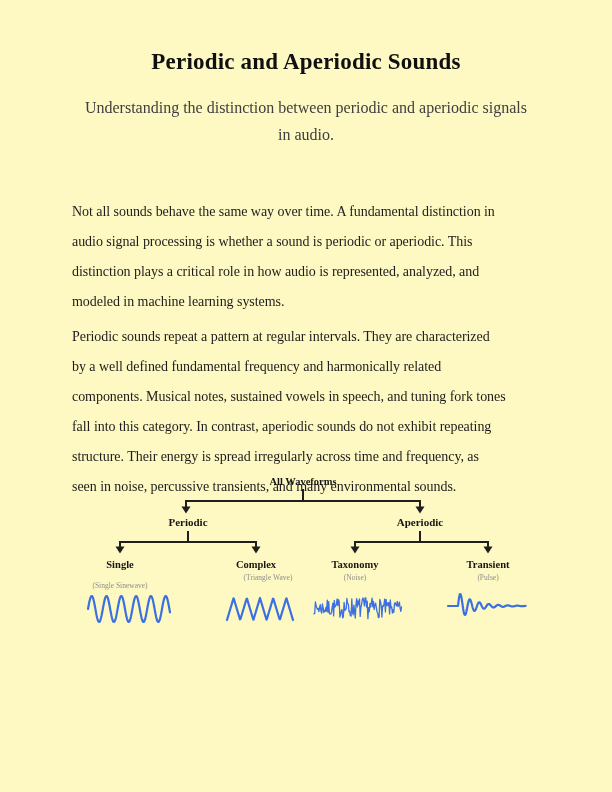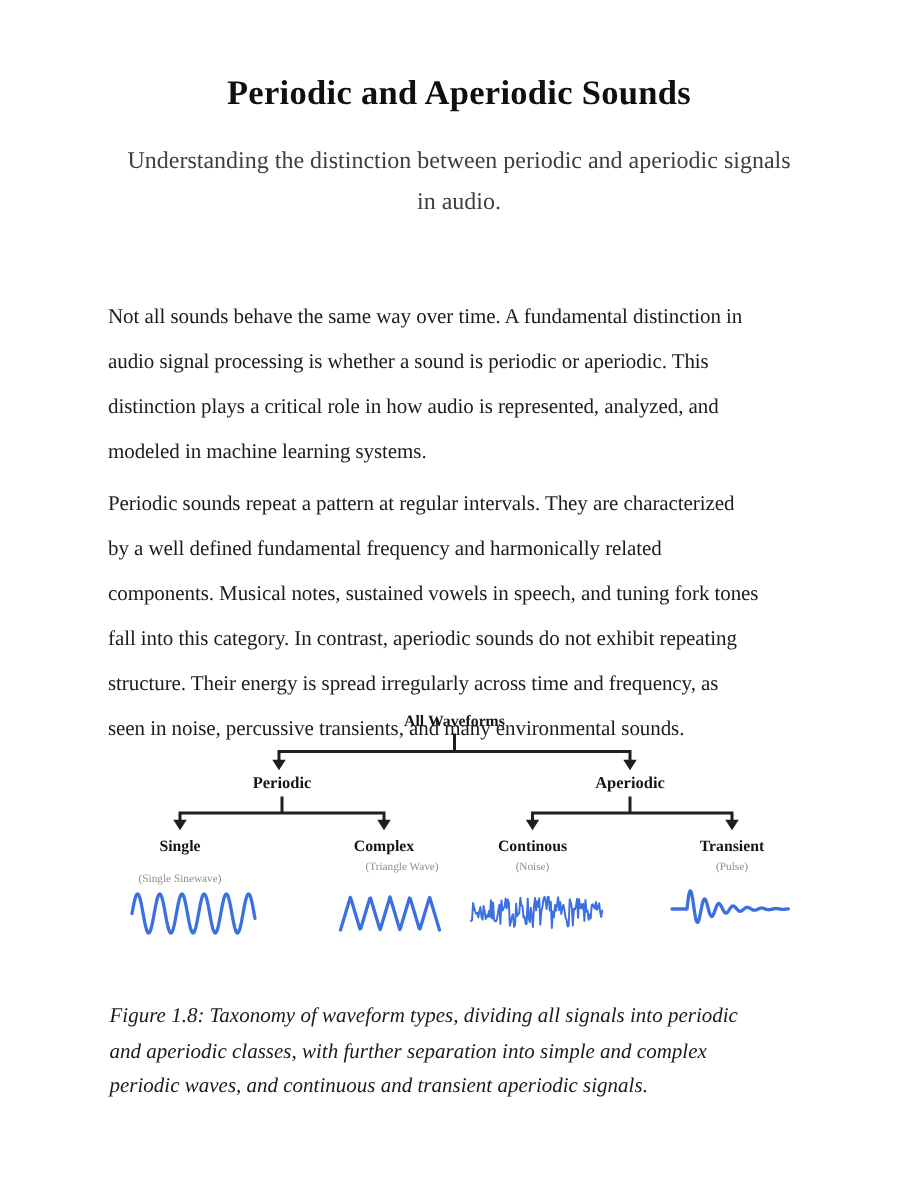--- a/index.html
+++ b/index.html
@@ -1,19 +1,19 @@
 <!DOCTYPE html>
 <html><head>
 <meta charset="utf-8">
 <style>
   html,body{margin:0;padding:0;background:#e8e8e8;}
   .page{
     position:relative;
     width:612px;height:792px;
-    background:#ffffff;
+    background:#fef9c3;
     margin:0 auto;
     font-family:"Liberation Serif","DejaVu Serif",serif;
     overflow:hidden;
   }
   .title{
     position:absolute;top:49px;left:0;width:612px;
     text-align:center;font-size:23px;font-weight:bold;color:#101010;
     letter-spacing:.2px;
   }
   .subtitle{
@@ -97,26 +97,23 @@
           <polyline points="448.0,136.0 448.4,136.0 448.8,136.0 449.2,136.0 449.6,136.0 450.0,136.0 450.4,136.0 450.8,136.0 451.2,136.0 451.6,136.0 452.0,136.0 452.4,136.0 452.8,136.0 453.2,136.0 453.6,136.0 454.0,136.0 454.4,136.0 454.8,136.0 455.2,136.0 455.6,136.0 456.0,136.0 456.4,136.0 456.8,136.0 457.2,136.0 457.6,136.0 458.0,136.0 458.4,132.4 458.8,129.3 459.2,126.7 459.6,125.0 460.0,124.0 460.4,124.0 460.8,124.7 461.2,126.2 461.6,128.3 462.0,130.8 462.4,133.6 462.8,136.3 463.2,139.0 463.6,141.3 464.0,143.1 464.4,144.3 464.8,144.9 465.2,144.9 465.6,144.3 466.0,143.1 466.4,141.5 466.8,139.6 467.2,137.6 467.6,135.5 468.0,133.6 468.4,131.9 468.8,130.6 469.2,129.7 469.6,129.3 470.0,129.4 470.4,129.9 470.8,130.9 471.2,132.1 471.6,133.5 472.0,135.0 472.4,136.6 472.8,138.0 473.2,139.2 473.6,140.1 474.0,140.7 474.4,141.0 474.8,140.9 475.2,140.4 475.6,139.7 476.0,138.8 476.4,137.7 476.8,136.6 477.2,135.4 477.6,134.4 478.0,133.5 478.4,132.9 478.8,132.5 479.2,132.3 479.6,132.4 480.0,132.8 480.4,133.3 480.8,134.0 481.2,134.8 481.6,135.7 482.0,136.5 482.4,137.3 482.8,137.9 483.2,138.4 483.6,138.7 484.0,138.7 484.4,138.6 484.8,138.4 485.2,137.9 485.6,137.4 486.0,136.8 486.4,136.2 486.8,135.5 487.2,135.0 487.6,134.5 488.0,134.2 488.4,134.0 488.8,134.0 489.2,134.1 489.6,134.3 490.0,134.6 490.4,135.0 490.8,135.5 491.2,135.9 491.6,136.4 492.0,136.8 492.4,137.1 492.8,137.4 493.2,137.5 493.6,137.5 494.0,137.4 494.4,137.3 494.8,137.0 495.2,136.7 495.6,136.3 496.0,136.0 496.4,135.7 496.8,135.4 497.2,135.1 497.6,135.0 498.0,134.9 498.4,134.9 498.8,134.9 499.2,135.1 499.6,135.3 500.0,135.5 500.4,135.8 500.8,136.0 501.2,136.3 501.6,136.5 502.0,136.7 502.4,136.8 502.8,136.8 503.2,136.8 503.6,136.8 504.0,136.7 504.4,136.5 504.8,136.3 505.2,136.1 505.6,136.0 506.0,135.8 506.4,135.6 506.8,135.5 507.2,135.4 507.6,135.4 508.0,135.4 508.4,135.4 508.8,135.5 509.2,135.6 509.6,135.8 510.0,135.9 510.4,136.1 510.8,136.2 511.2,136.3 511.6,136.4 512.0,136.4 512.4,136.5 512.8,136.5 513.2,136.4 513.6,136.3 514.0,136.3 514.4,136.2 514.8,136.1 515.2,135.9 515.6,135.9 516.0,135.8 516.4,135.7 516.8,135.7 517.2,135.7 517.6,135.7 518.0,135.7 518.4,135.7 518.8,135.8 519.2,135.9 519.6,136.0 520.0,136.0 520.4,136.1 520.8,136.2 521.2,136.2 521.6,136.2 522.0,136.3 522.4,136.2 522.8,136.2 523.2,136.2 523.6,136.1 524.0,136.1 524.4,136.0 524.8,136.0 525.2,135.9 525.6,135.9" fill="none" stroke="#3c70e2" stroke-width="2.2" stroke-linejoin="round" stroke-linecap="round"></polyline>
         </g>
     </svg>
 
     <div class="node root" style="left:303px;top:6px">All Waveforms</div>
     <div class="node lvl1" style="left:188px;top:46px">Periodic</div>
     <div class="node lvl1" style="left:420px;top:46px">Aperiodic</div>
 
     <div class="node leaf" style="left:120px;top:89px">Single</div>
     <div class="node leaf" style="left:256px;top:89px">Complex</div>
-    <div class="node leaf" style="left:355px;top:89px">Continous</div>
+    <div class="node leaf" style="left:355px;top:89px">Taxonomy</div>
     <div class="node leaf" style="left:488px;top:89px">Transient</div>
 
     <div class="subnode" style="left:120px;top:111px">(Single Sinewave)</div>
     <div class="subnode" style="left:268px;top:103px">(Triangle Wave)</div>
     <div class="subnode" style="left:355px;top:103px">(Noise)</div>
     <div class="subnode" style="left:488px;top:103px">(Pulse)</div>
   </div>
 
-  <div class="caption">Figure 1.8: Taxonomy of waveform types, dividing all signals into periodic
-and aperiodic classes, with further separation into simple and complex
-periodic waves, and continuous and transient aperiodic signals.</div>
 
 </div>
 
 </body></html>

